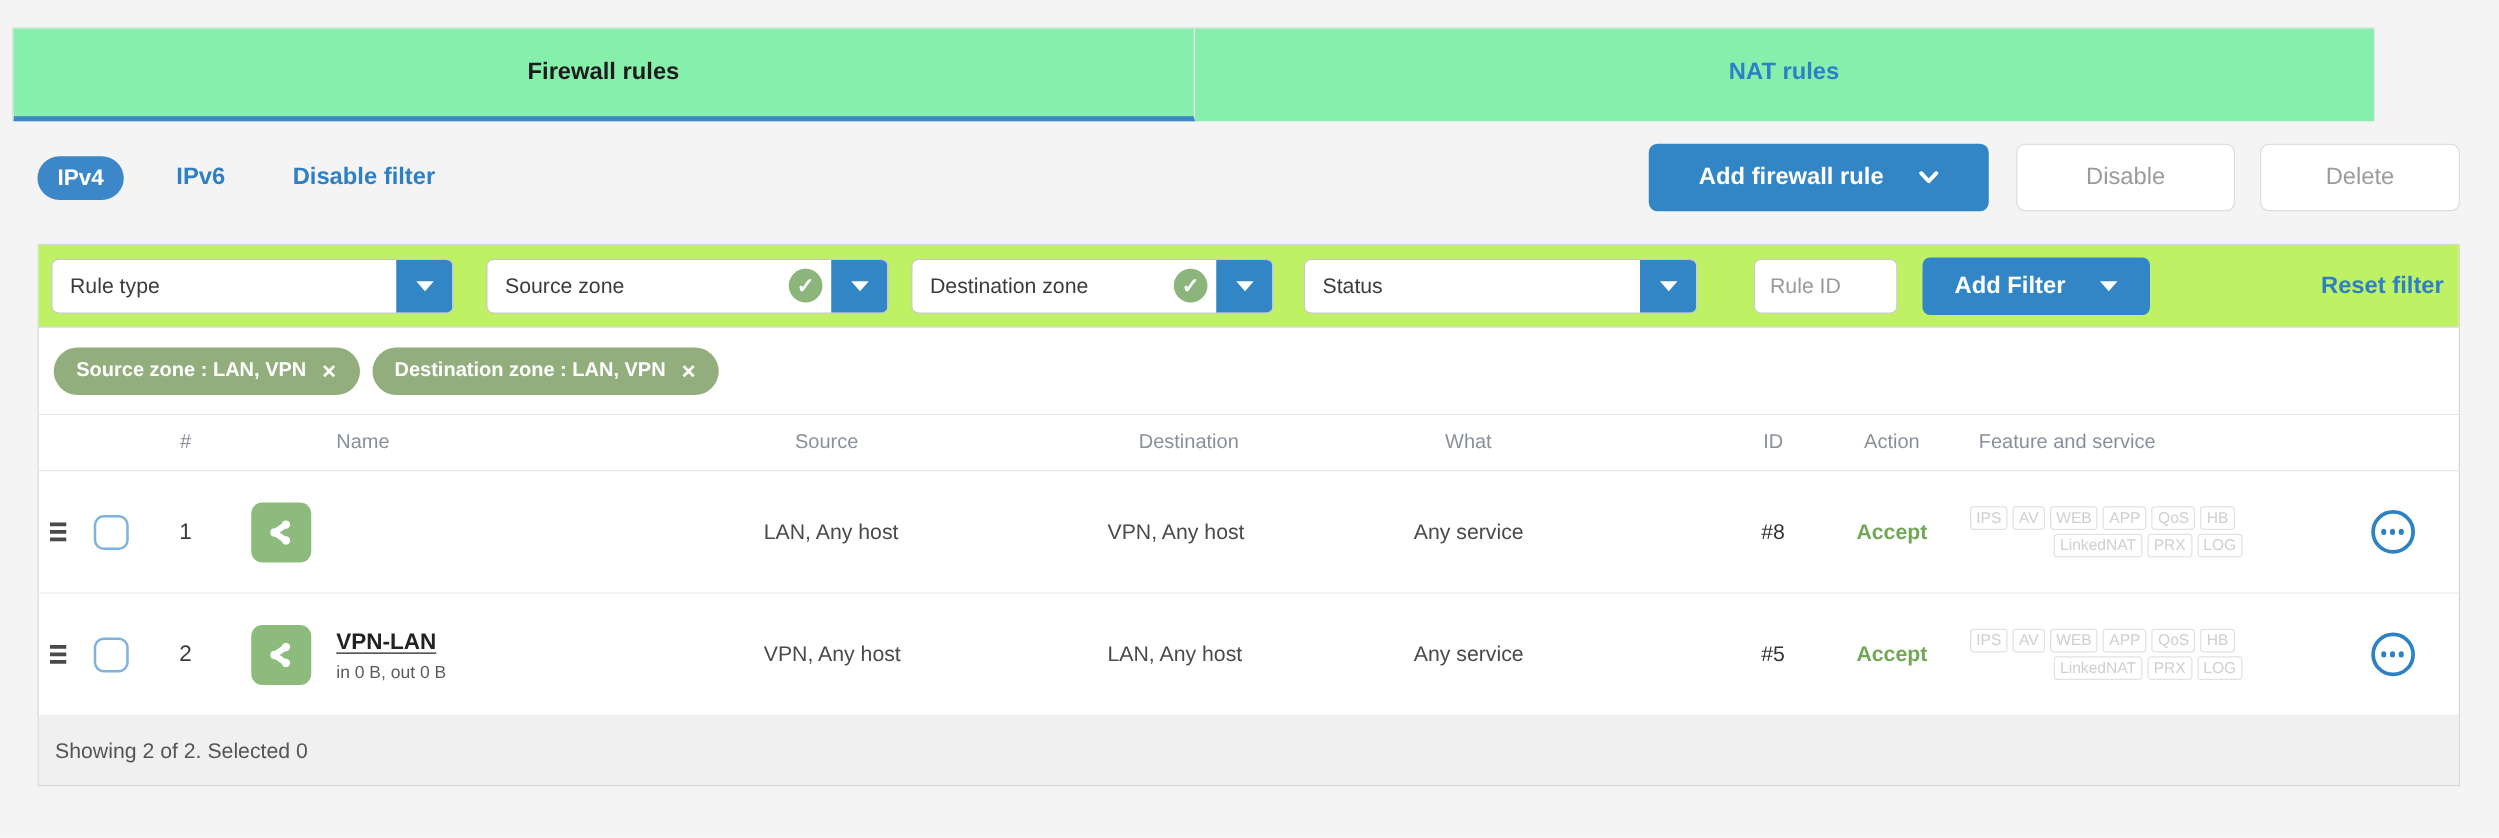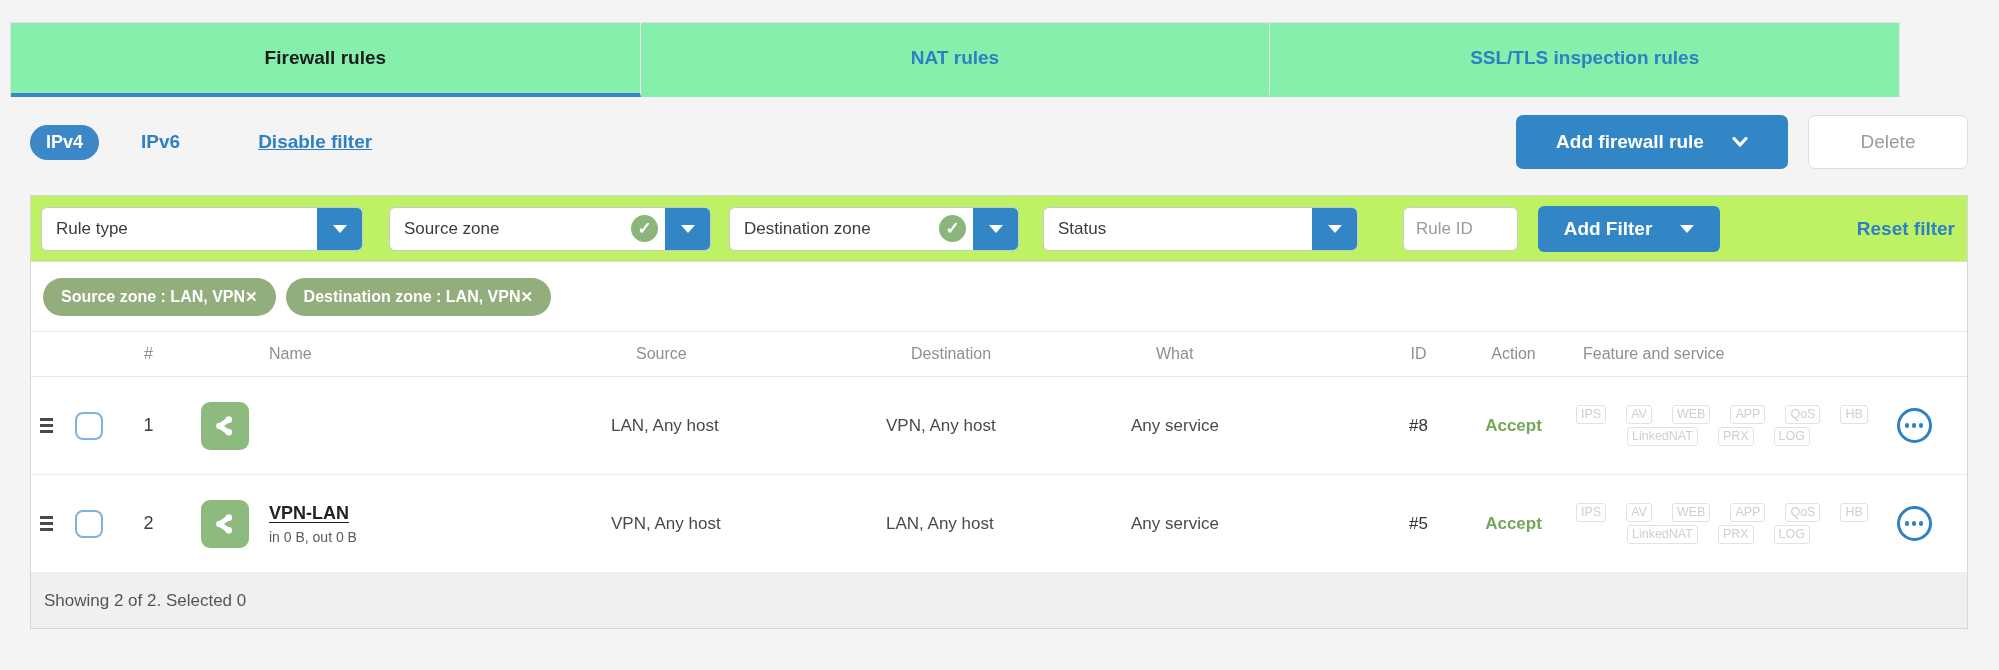--- a/index.html
+++ b/index.html
@@ -15,21 +15,21 @@
   .tab:last-child { border-right:none; }
   .tab.active { color:#1c1c1c; border-bottom-color:#3d85c5; }
 
   
   .toolbar { margin:16px 30px 0 30px; width:1938px; height:58px;
     display:flex; align-items:center; }
   .pill { background:#3b87c8; color:#fff; font-weight:bold; font-size:18px;
     padding:7px 16px; border-radius:20px; }
   .iptext { color:#2e7fc4; font-weight:bold; font-size:19px; margin-left:42px; }
   .linkbold { color:#2e7fc4; font-weight:bold; font-size:19px; }
-  .toolbar .disable-filter { margin-left:78px;text-decoration:underline; }
+  .toolbar .disable-filter { margin-left:54px; }
   .toolbar .spacer { flex:1; }
   .btn-primary { background:#3286c5; color:#fff; border:none; border-radius:7px;
     height:54px; font-size:19px; font-weight:bold; display:flex; align-items:center;
     justify-content:center; cursor:pointer; font-family:inherit; }
   .btn-add-rule { width:272px; gap:28px;margin-left:44px; }
   .btn-ghost { background:#fff; border:1px solid #ddd; border-radius:7px;
     height:54px; color:#9b9b9b; font-size:19px; display:flex; align-items:center;
     justify-content:center; cursor:pointer; font-family:inherit; }
   .btn-disable { width:175px; margin-left:22px; }
   .btn-delete { width:160px; margin-left:20px; }
@@ -60,21 +60,21 @@
     font-family:inherit; }
   .ruleid-input::placeholder { color:#9a9a9a; }
   .btn-add-filter { width:182px; height:46px; margin-left:20px; gap:28px; border-radius:6px; }
   .filterbar .spacer { flex:1; }
 
   
   .chipsrow { height:70px; display:flex; align-items:center; gap:10px;
     padding-left:12px; border-bottom:1px solid #e6e6e6; }
   .chip { background:#92ae7d; color:#fff; font-weight:bold; font-size:16px;
     height:38px; border-radius:19px; display:flex; align-items:center;
-    padding:0 18px; gap:0; }
+    padding:0 18px; gap:12px; }
   .chip .x { font-size:15px; cursor:pointer; }
 
   
   .grid { display:grid;
     grid-template-columns:30px 55px 65px 430px 275px 245px 250px 75px 115px 290px 1fr;
     align-items:center; }
   .thead { height:45px; border-bottom:1px solid #e6e6e6; color:#8a9099; font-size:16px; }
   .thead .h-num { text-align:center; }
   .thead .h-name { padding-left:88px; }
   .thead .h-left { padding-left:25px; }
@@ -90,55 +90,55 @@
   .cell-num { text-align:center; font-size:18px; color:#3c3c3c; }
   .cell-name { display:flex; align-items:center; gap:20px; padding-left:20px; }
   .ruleicon { width:48px; height:48px; border-radius:9px; background:#8cbb7d; flex:none;
     display:flex; align-items:center; justify-content:center; }
   .name-txt a { color:#222; font-size:18px; font-weight:bold; text-decoration:underline;
     text-underline-offset:3px; }
   .traffic { font-size:14px; color:#5b5b5b; margin-top:5px; }
   .cell-id { text-align:center; font-size:17px; color:#333; }
   .cell-action { text-align:center; font-weight:bold; color:#72a757; }
   .cell-feat { padding-left:5px; }
-  .badges { display:flex; gap:20px; }
+  .badges { display:flex; gap:4px; }
   .badges.l2 { justify-content:center; margin-top:3px; }
   .badge { border:1px solid #e2e2e2; border-radius:3px; color:#cfcfcf; font-size:12.5px;
     line-height:17px; padding:0 4px; background:#fff; white-space:nowrap; }
   .cell-menu { display:flex; justify-content:center; }
   .menu-circle { width:35px; height:35px; border-radius:50%; border:3px solid #2d81c5;
     display:flex; align-items:center; justify-content:center; gap:2.5px; cursor:pointer;
     background:#fff; }
   .menu-circle i { width:4.5px; height:4.5px; border-radius:50%; background:#2d81c5; display:block; }
 
   
   .tfoot { height:55px; background:#f0f0f0; display:flex; align-items:center;
     padding-left:13px; font-size:17px; color:#555; }
   .chev { flex:none; }
 </style>
 </head>
 <body>
 
 <div class="tabbar">
   <div class="tab active">Firewall rules</div>
   <div class="tab">NAT rules</div>
-  <div class="tab">SSL/TLS inspection rules</div>
 </div>
 
 <div class="toolbar">
   <span class="pill">IPv4</span>
   <span class="iptext">IPv6</span>
   <span class="linkbold disable-filter">Disable filter</span>
   <span class="spacer"></span>
   <button class="btn-primary btn-add-rule">
     <span>Add firewall rule</span>
     <svg class="chev" width="16" height="10" viewBox="0 0 16 10">
       <polyline points="2,1.5 8,8 14,1.5" fill="none" stroke="#fff" stroke-width="3.2" stroke-linecap="round" stroke-linejoin="round"></polyline>
     </svg>
   </button>
+  <button class="btn-ghost btn-disable">Disable</button>
   <button class="btn-ghost btn-delete">Delete</button>
 </div>
 
 <div class="panel">
 
   <div class="filterbar">
     <div class="dropdown dd-ruletype">
       <span class="dd-label">Rule type</span>
       <span class="dd-arrow">
           <i class="tri-down"></i>

